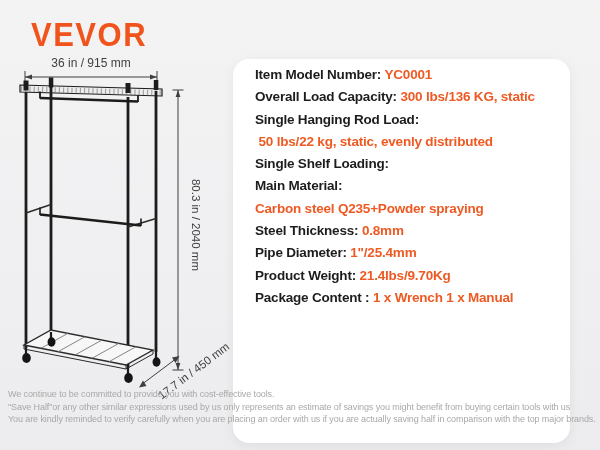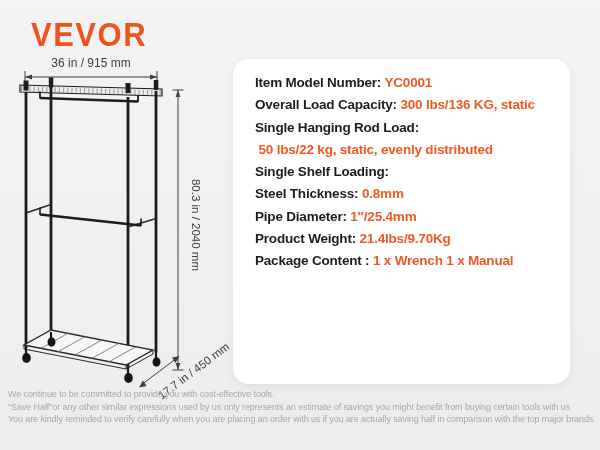--- a/index.html
+++ b/index.html
@@ -11,25 +11,25 @@
   }
   .logo{
     position:absolute;left:31px;top:17px;
     font-size:31px;font-weight:900;letter-spacing:1.5px;
     color:#f0541c;
     font-family:"Liberation Sans",sans-serif;
     transform:scaleY(1.08);
   }
   .diagram{position:absolute;left:0;top:55px;}
   .spec-panel{
-    position:absolute;left:233px;top:59px;width:337px;height:325px;
+    position:absolute;left:233px;top:59px;width:337px;height:384px;
     background:#ffffff;border-radius:16px;
     box-shadow:0 3px 12px rgba(0,0,0,0.06);
     box-sizing:border-box;
-    padding:13px 0 0 22px;
+    padding:5px 0 0 22px;
   }
   .spec-row{
     line-height:22.3px;font-size:13.5px;font-weight:bold;
     letter-spacing:-0.2px;white-space:pre;color:#1d1d1f;
   }
   .spec-label{color:#1d1d1f;}
   .spec-value{color:#ee5a23;}
   .footer{
     position:absolute;left:8px;top:388px;width:590px;
     font-size:9px;line-height:12.7px;color:#a9a9a9;
@@ -117,20 +117,22 @@
       </g>
     </g>
   </svg>
 
   <div class="spec-panel">
     <div class="spec-row"><span class="spec-label">Item Model Number: </span><span class="spec-value">YC0001</span></div>
     <div class="spec-row"><span class="spec-label">Overall Load Capacity: </span><span class="spec-value">300 lbs/136 KG, static</span></div>
     <div class="spec-row"><span class="spec-label">Single Hanging Rod Load:</span><span class="spec-value"></span></div>
     <div class="spec-row"><span class="spec-label"></span><span class="spec-value"> 50 lbs/22 kg, static, evenly distributed</span></div>
     <div class="spec-row"><span class="spec-label">Single Shelf Loading:</span><span class="spec-value"></span></div>
+    <div class="spec-row"><span class="spec-label">Main Material:</span><span class="spec-value"></span></div>
+    <div class="spec-row"><span class="spec-label"></span><span class="spec-value">Carbon steel Q235+Powder spraying</span></div>
     <div class="spec-row"><span class="spec-label">Steel Thickness: </span><span class="spec-value">0.8mm</span></div>
     <div class="spec-row"><span class="spec-label">Pipe Diameter: </span><span class="spec-value">1"/25.4mm</span></div>
     <div class="spec-row"><span class="spec-label">Product Weight: </span><span class="spec-value">21.4lbs/9.70Kg</span></div>
     <div class="spec-row"><span class="spec-label">Package Content : </span><span class="spec-value">1 x Wrench 1 x Manual</span></div>
   </div>
 
   <div class="footer">
     <div>We continue to be committed to provide you with cost-effective tools.</div>
     <div>"Save Half"or any other similar expressions used by us only represents an estimate of savings you might benefit from buying certain tools with us</div>
     <div>You are kindly reminded to verify carefully when you are placing an order with us if you are actually saving half in comparison with the top major brands.</div>

